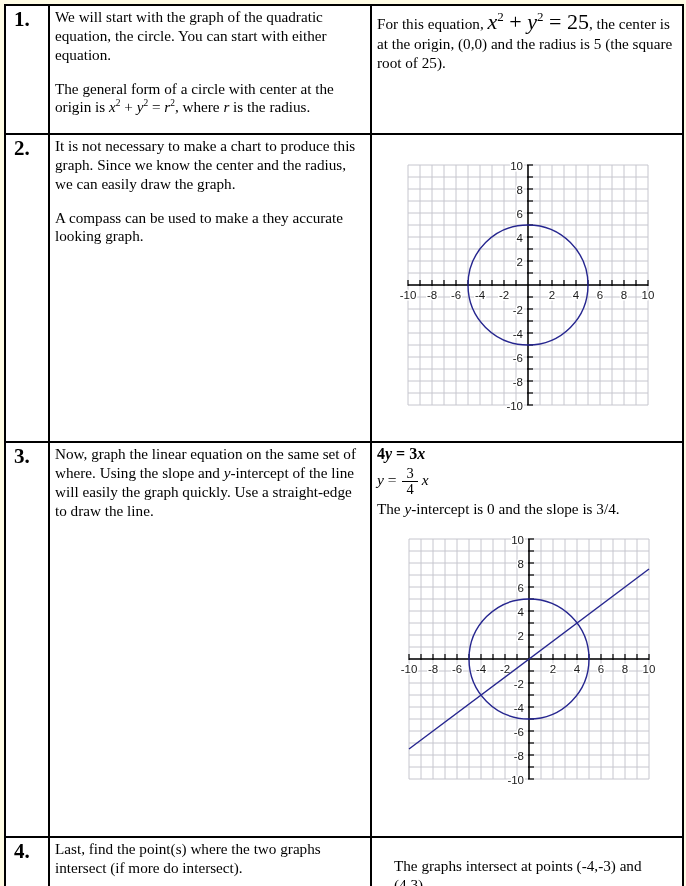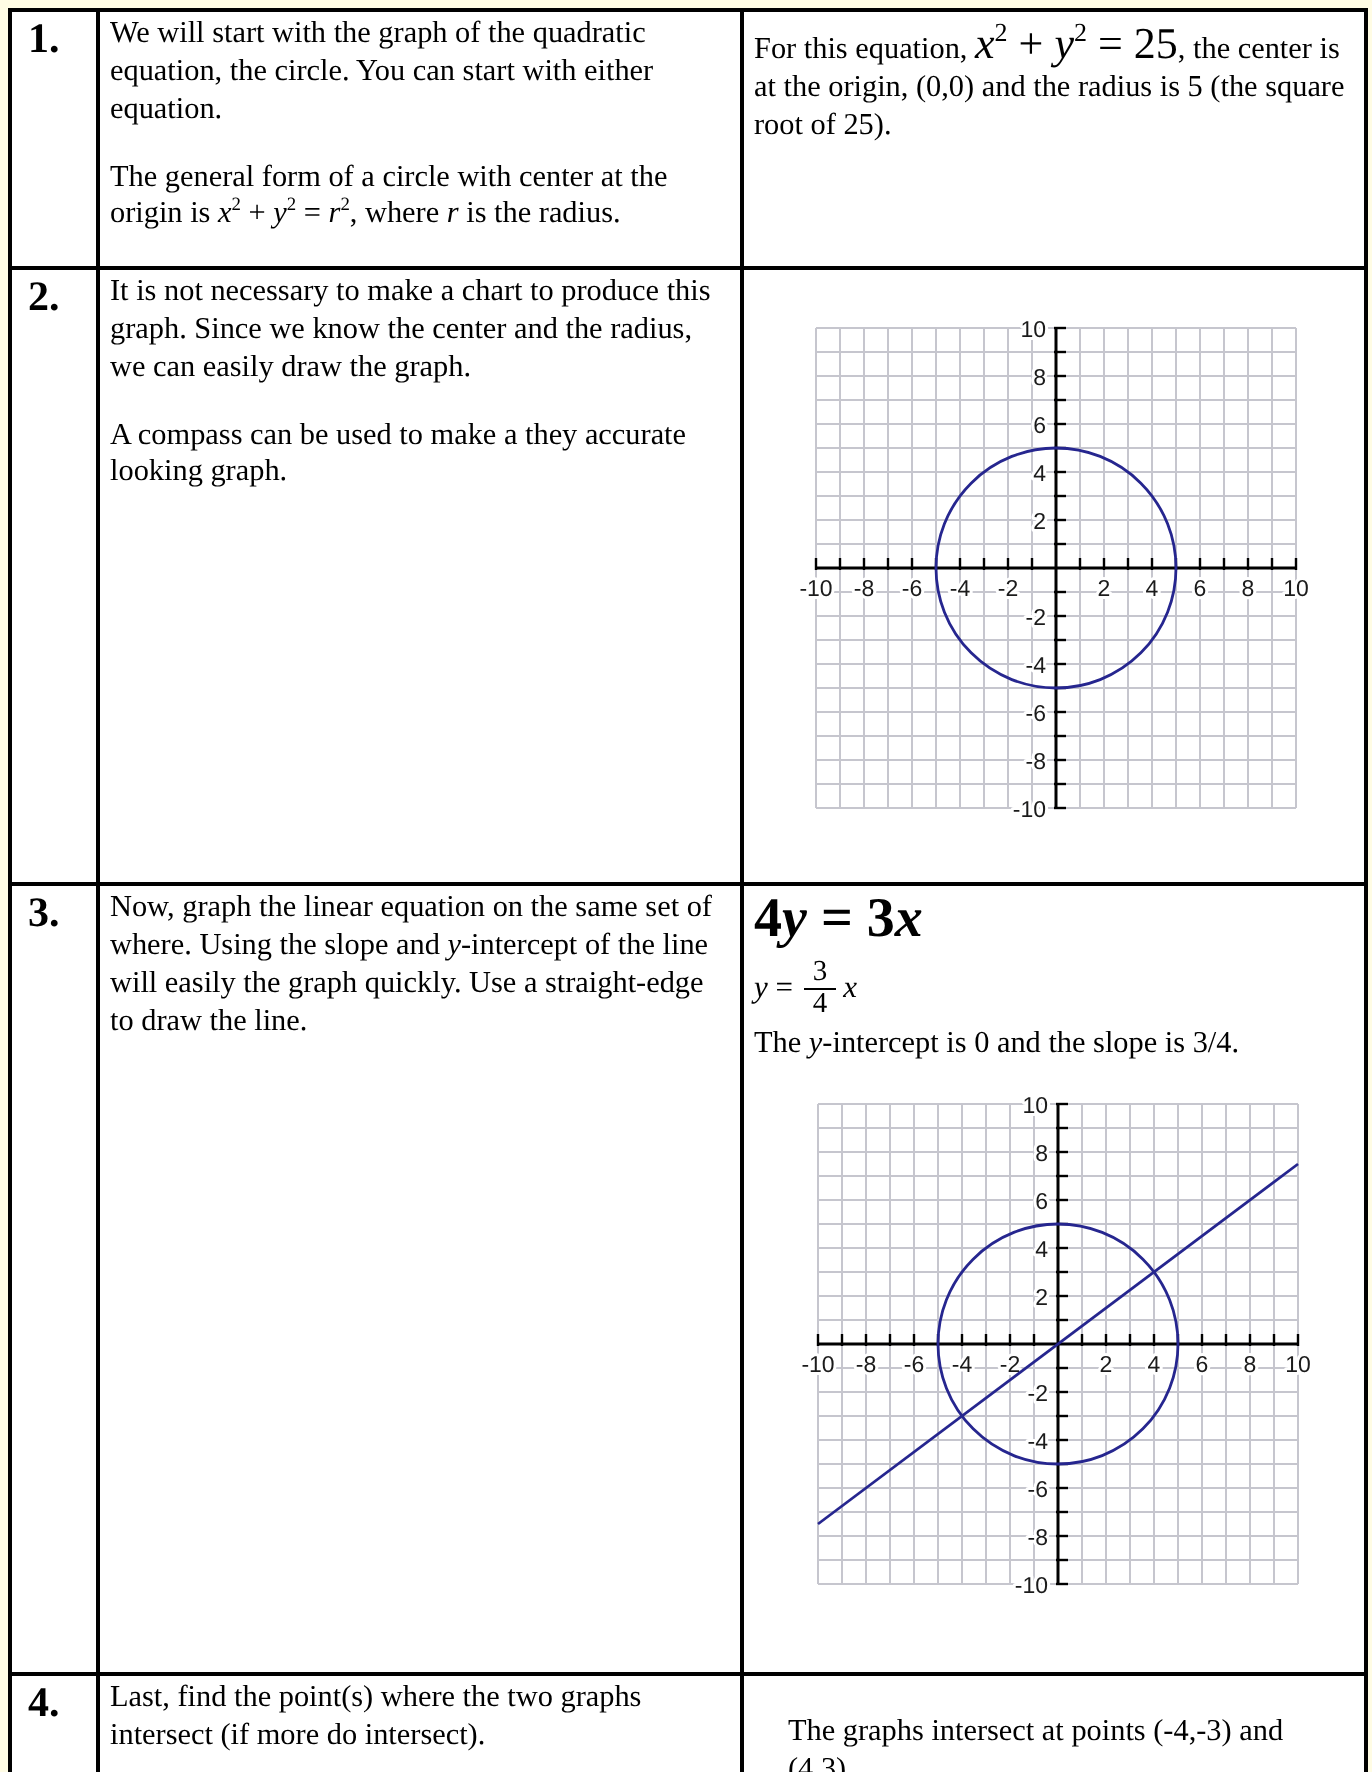--- a/index.html
+++ b/index.html
@@ -35,21 +35,21 @@
   sup{font-size:0.62em}
   .bigeq{font-size:22px;font-weight:normal;white-space:nowrap}
   .bigeq sup{font-size:13px}
   .gcell{vertical-align:middle;text-align:center;padding:0}
   .graph-wrap{text-align:center;margin-top:6px}
   .tl{
     font-family:"Liberation Sans", sans-serif;
     font-size:11.5px;fill:#1b1b1b;
     paint-order:stroke;stroke:#ffffff;stroke-width:3px;stroke-linejoin:round;
   }
-  .eq-head{font-size:28px;font-weight:bold;margin:0 0 3px 0;line-height:1.1}
+  .eq-head{font-size:16px;font-weight:bold;margin:0 0 3px 0;line-height:1.1}
   .eq-frac{margin:2px 0 3px 0;font-size:15.5px}
   .frac{
     display:inline-block;text-align:center;vertical-align:middle;
     margin:0 4px 0 2px;line-height:1.05;font-size:14.5px;
   }
   .fnum{display:block;padding:0 4px;border-bottom:1px solid #000}
   .fden{display:block;padding:0 4px}
   .note{margin:0 0 2px 0}
   .r4a{margin:17px}
   .r4b{margin:1px 0 0 0;font-size:16.5px;font-weight:bold;line-height:1.1}

